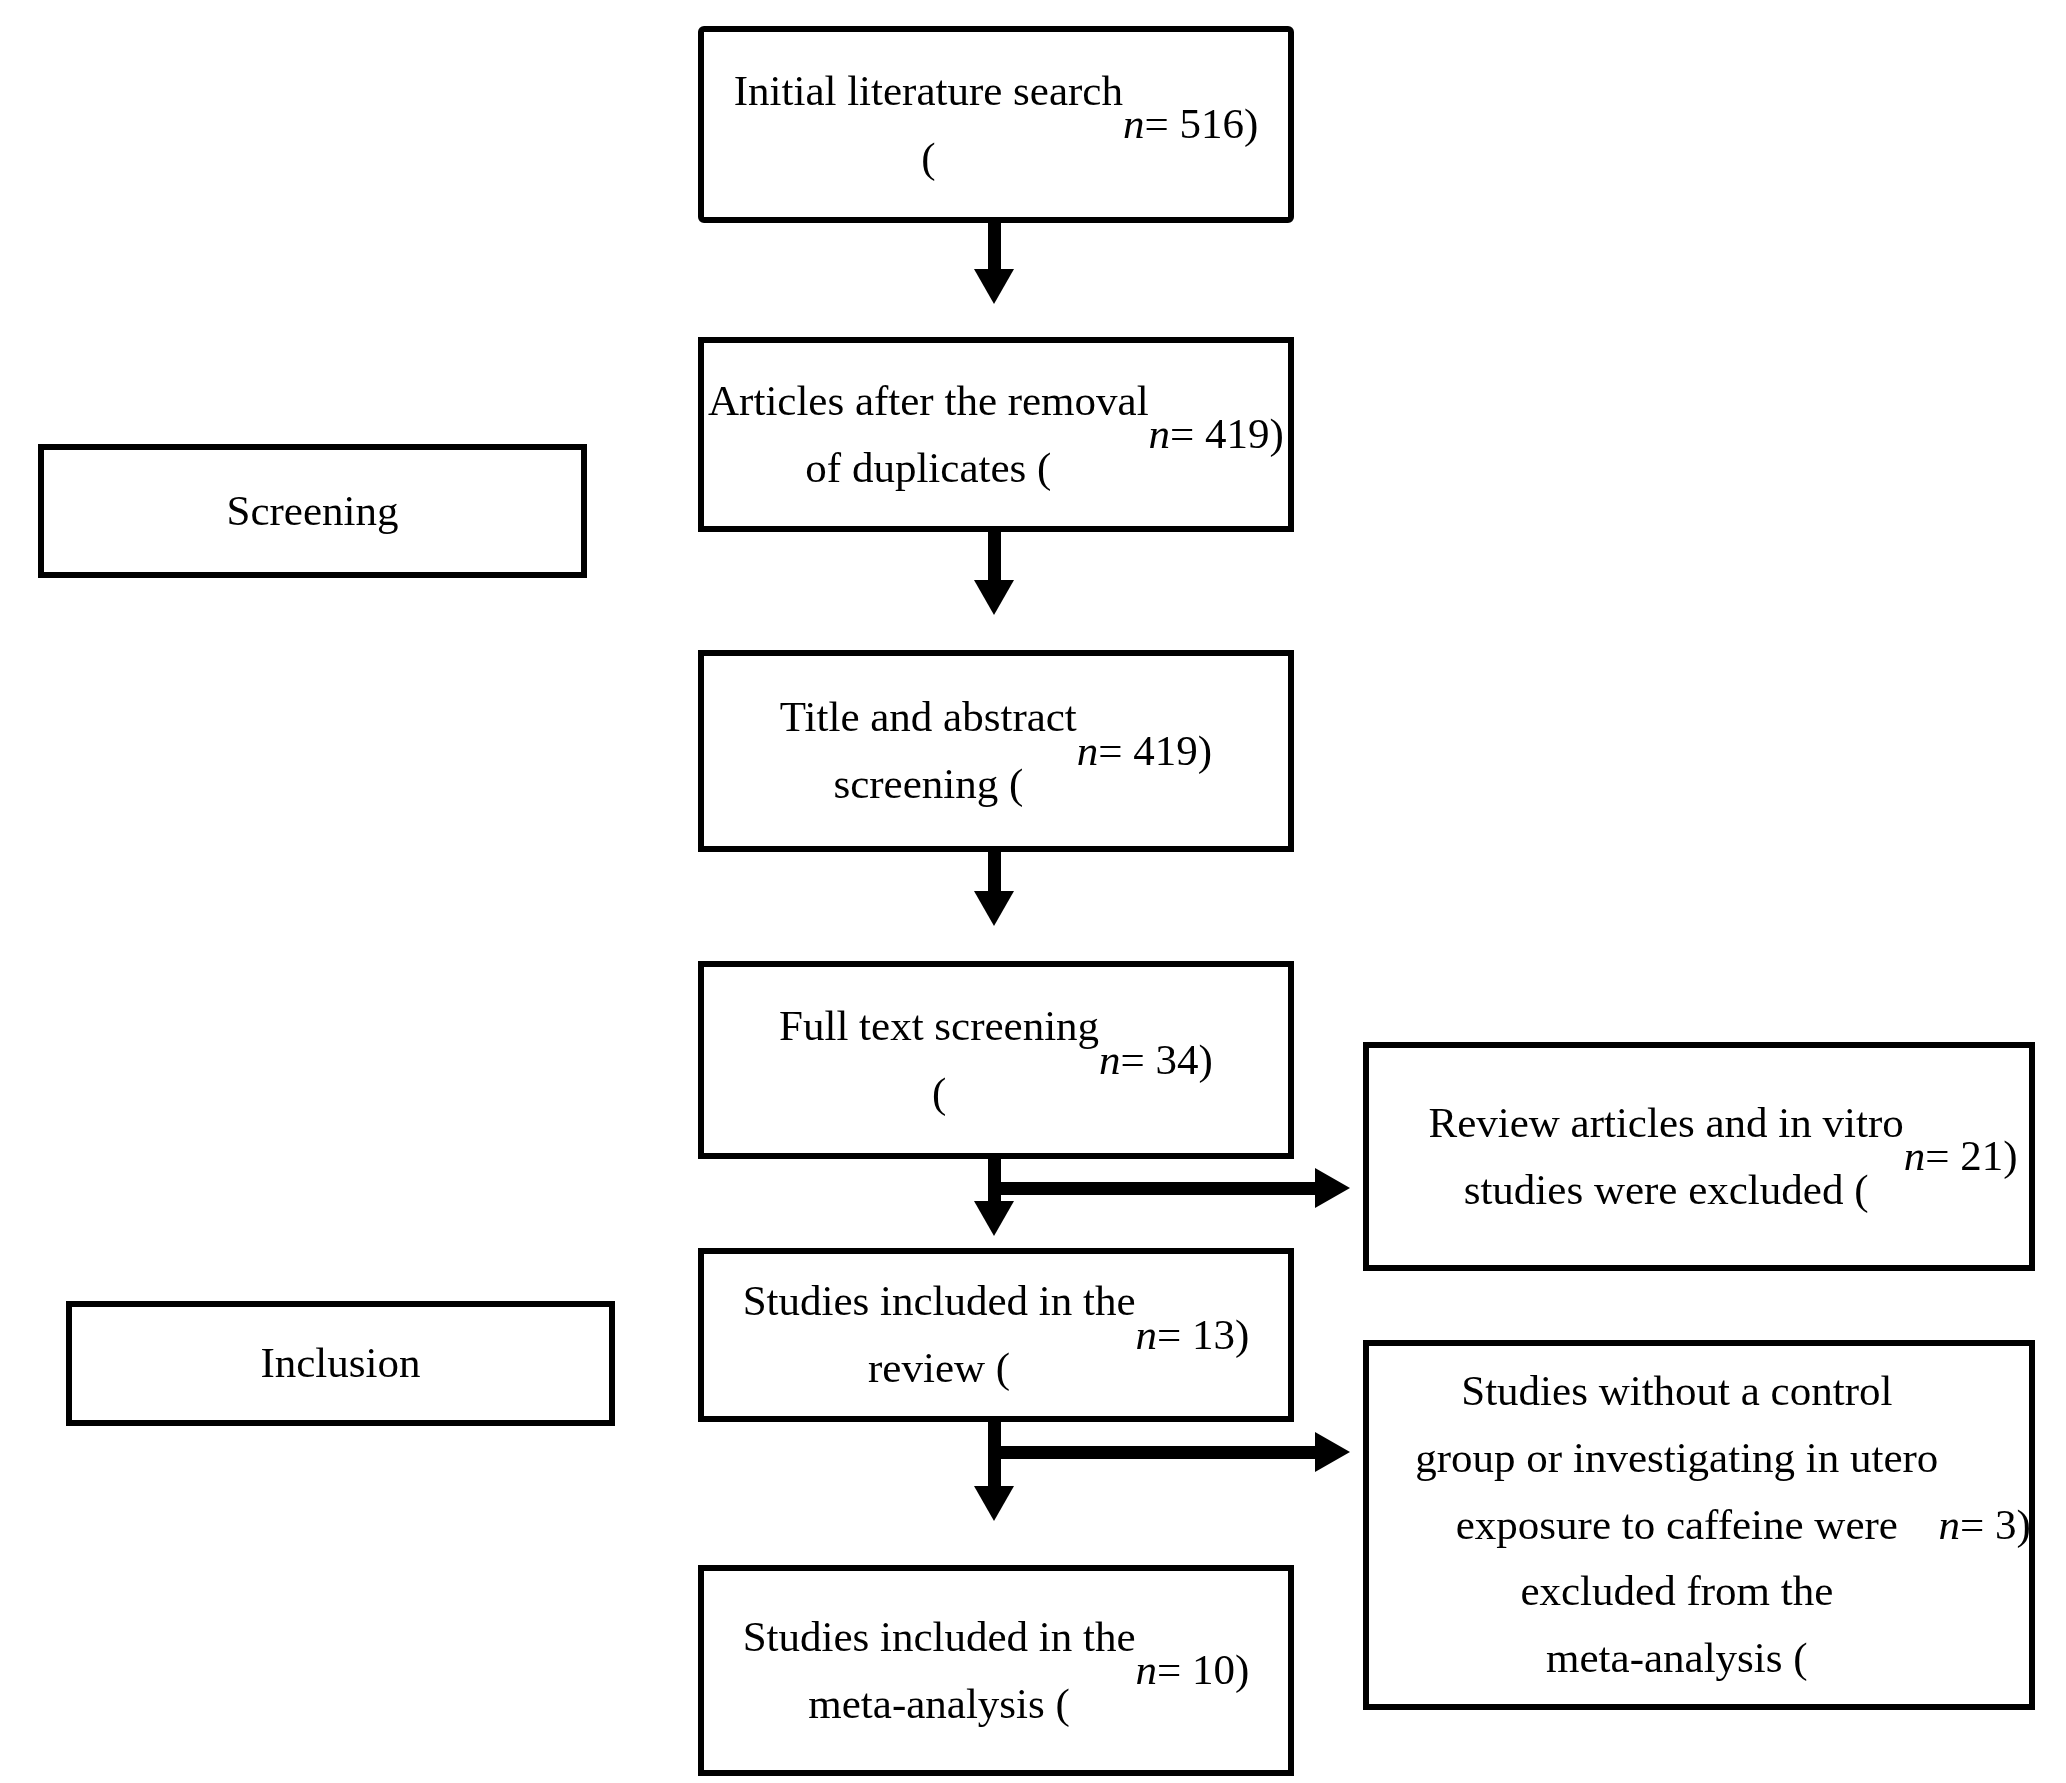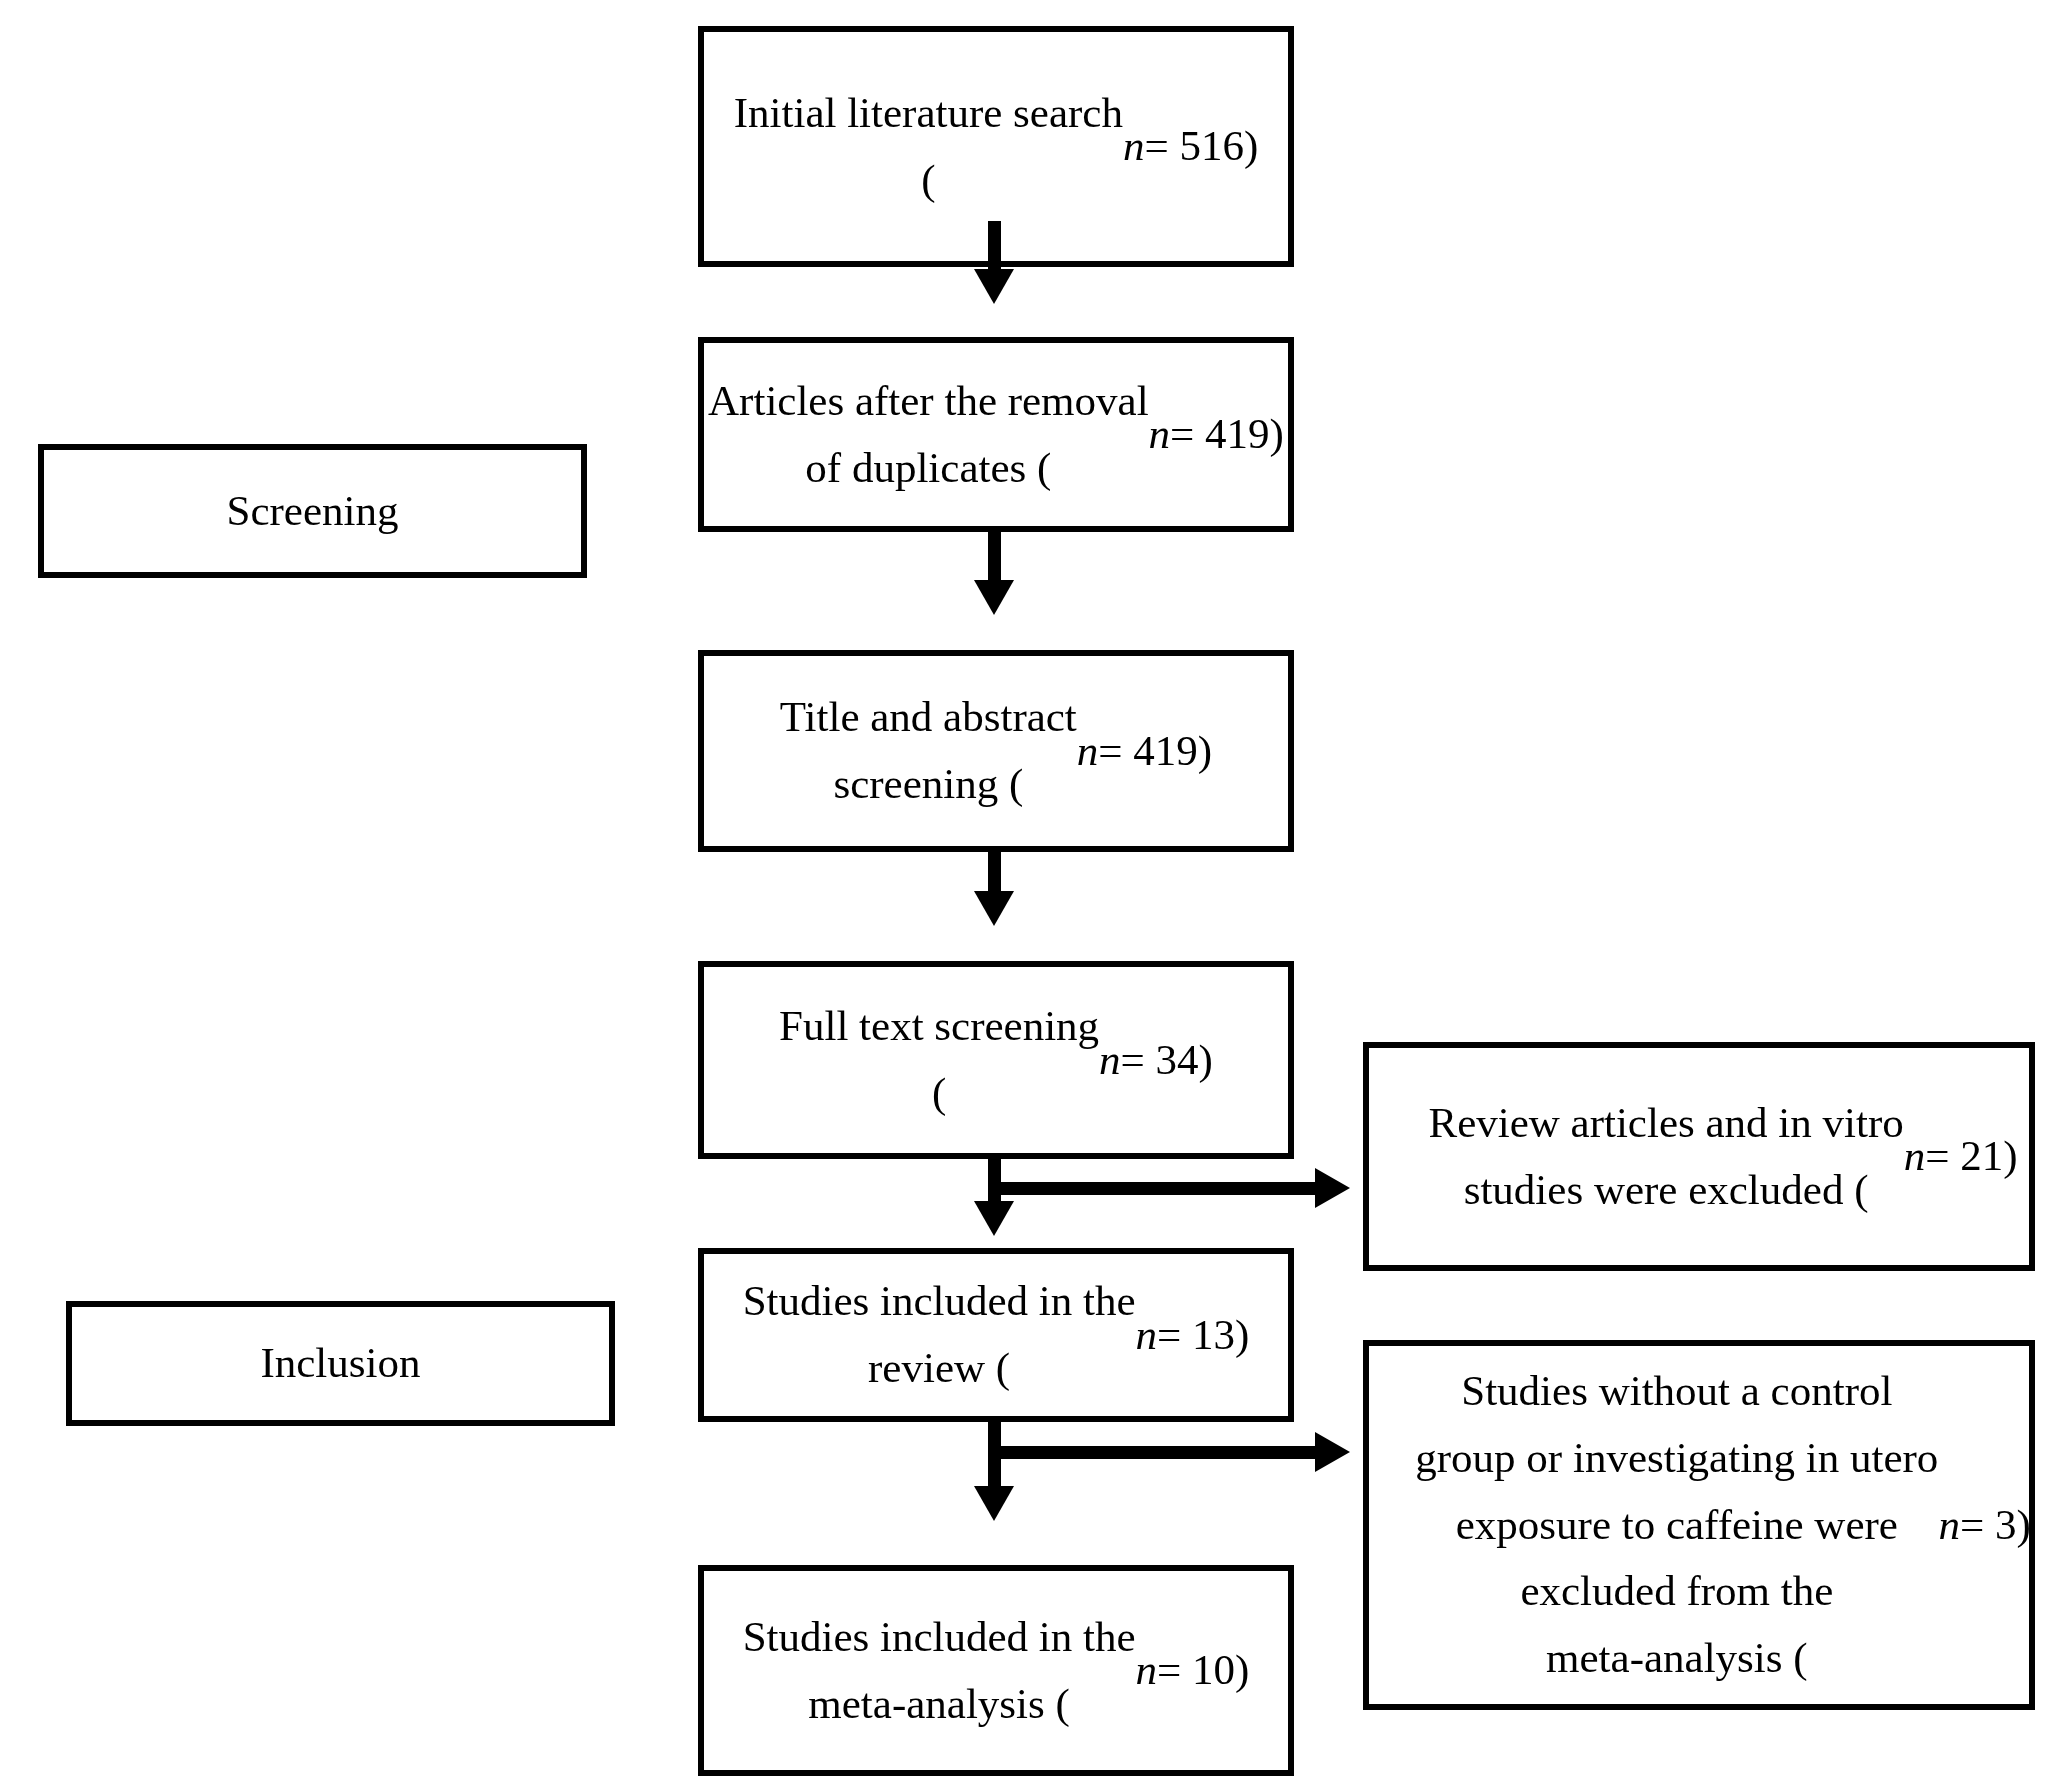--- a/index.html
+++ b/index.html
@@ -61,21 +61,21 @@
   }
 </style>
 </head>
 <body>
 
 <div class="diagram">
 
   <div class="box stage-box" style="top:444px; height:134px;">Screening</div>
   <div class="box stage-box" style="top:1301px; height:125px;margin-left:28px;">Inclusion</div>
 
-  <div class="box flow-box" style="top:26px; height:241px;">Initial literature search<br>(<i>n</i> = 516)</div>
+  <div class="box flow-box" style="top:26px; height:197px;border-radius:6px;">Initial literature search<br>(<i>n</i> = 516)</div>
   <div class="box flow-box" style="top:337px; height:195px;">Articles after the removal<br>of duplicates (<i>n</i> = 419)</div>
   <div class="box flow-box" style="top:650px; height:202px;">Title and abstract<br>screening (<i>n</i> = 419)</div>
   <div class="box flow-box" style="top:961px; height:198px;align-items:center;">Full text screening<br>(<i>n</i> = 34)</div>
   <div class="box flow-box" style="top:1248px; height:174px;">Studies included in the<br>review (<i>n</i> = 13)</div>
   <div class="box flow-box" style="top:1565px; height:211px;">Studies included in the<br>meta-analysis (<i>n</i> = 10)</div>
 
   <div class="box excl-box" style="top:1042px; height:229px;">Review articles and in vitro<br>studies were excluded (<i>n</i> = 21)</div>
   <div class="box excl-box" style="top:1340px; height:370px;">Studies without a control<br>group or investigating in utero<br>exposure to caffeine were<br>excluded from the<br>meta-analysis (<i>n</i> = 3)</div>
 
   <div>

